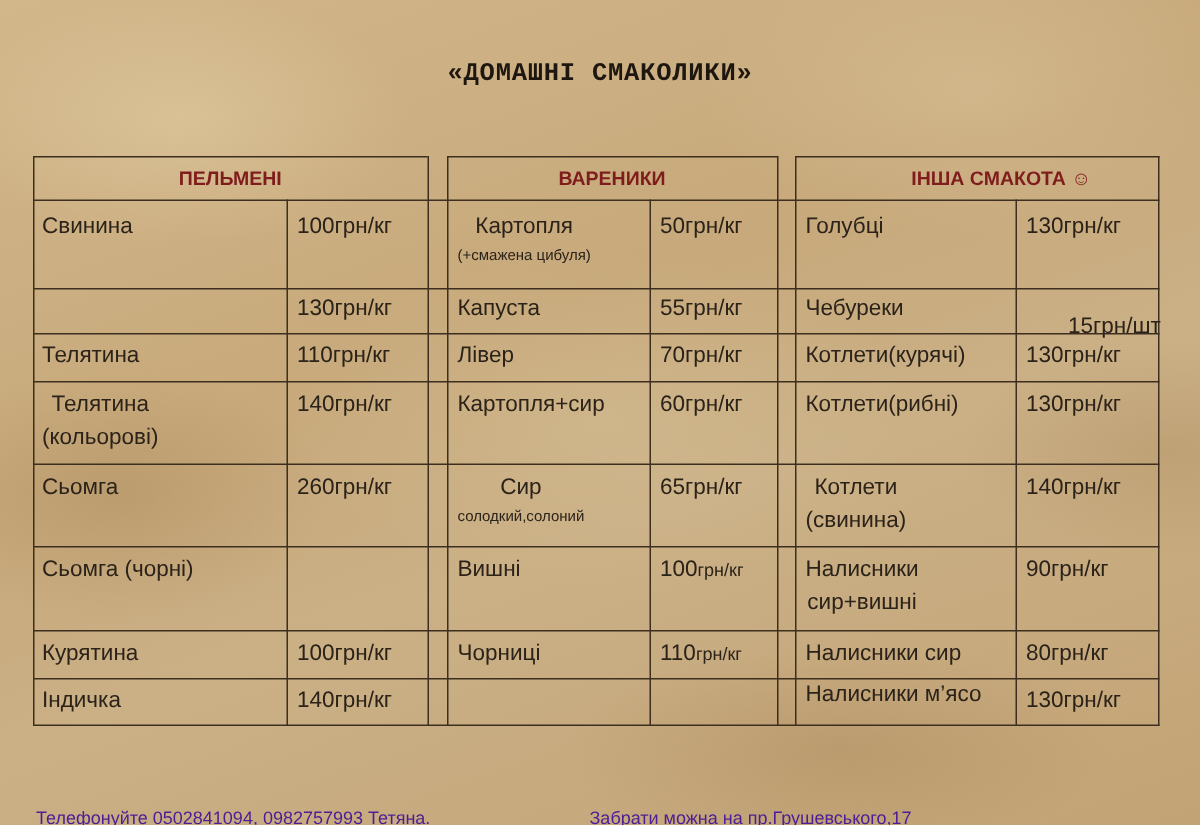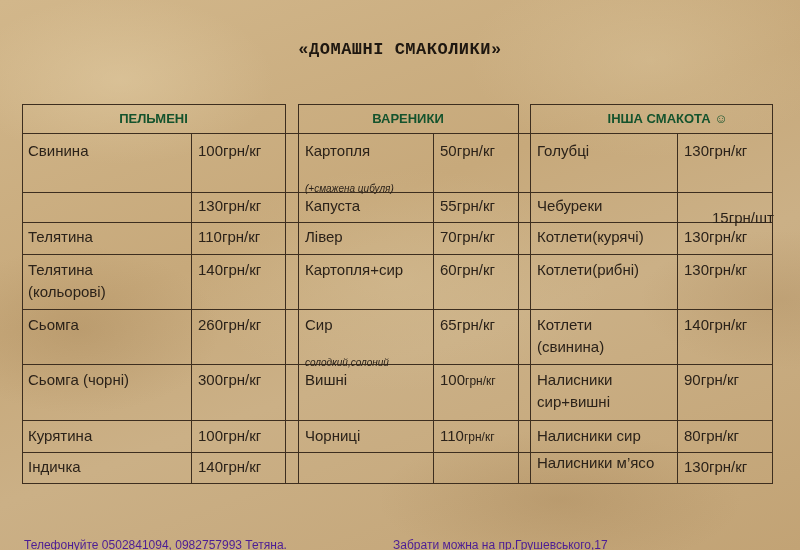--- a/index.html
+++ b/index.html
@@ -47,39 +47,39 @@
       background: #3d2e1f;
     }
     .cell {
       position: absolute;
       box-sizing: border-box;
       padding: 6px 0 0 6px;
       font-size: 15px;
       line-height: 22px;
       color: #2b2219;
       white-space: nowrap;
+      text-align: center;
     }
     .cell .sub {
       display: block;
       font-size: 10px;
       line-height: 14px;
-      margin-top: 20px;
-      font-style: italic;
+      margin-top: 2px;
     }
     .cell .small {
       font-size: 12px;
     }
     .head {
       position: absolute;
       box-sizing: border-box;
       text-align: center;
       font-weight: bold;
       font-size: 13px;
       line-height: 29px;
-      color: #14532d;
+      color: #7f1d1d;
     }
     .footer {
       position: absolute;
       top: 538px;
       font-size: 12px;
       color: #4c1d95;
       white-space: nowrap;
     }
   </style>
 </head>
@@ -128,21 +128,20 @@
   <div class="cell" style="left:0;top:151px;padding-top:4px">
     <div>Телятина</div>
     <div>(кольорові)</div>
   </div>
   <div class="cell" style="left:170px;top:151px;padding-top:4px">140грн/кг</div>
 
   <div class="cell" style="left:0;top:206px;padding-top:4px">Сьомга</div>
   <div class="cell" style="left:170px;top:206px;padding-top:4px">260грн/кг</div>
 
   <div class="cell" style="left:0;top:261px;padding-top:4px">Сьомга (чорні)</div>
-  <div class="cell" style="left:170px;top:261px;padding-top:4px">300грн/кг</div>
 
   <div class="cell" style="left:0;top:317px;padding-top:4px">Курятина</div>
   <div class="cell" style="left:170px;top:317px;padding-top:4px">100грн/кг</div>
 
   <div class="cell" style="left:0;top:348px;padding-top:4px">Індичка</div>
   <div class="cell" style="left:170px;top:348px;padding-top:4px">140грн/кг</div>
 
   <div class="cell" style="left:277px;top:30px">
     <span>Картопля</span>
     <span class="sub">(+смажена цибуля)</span>

